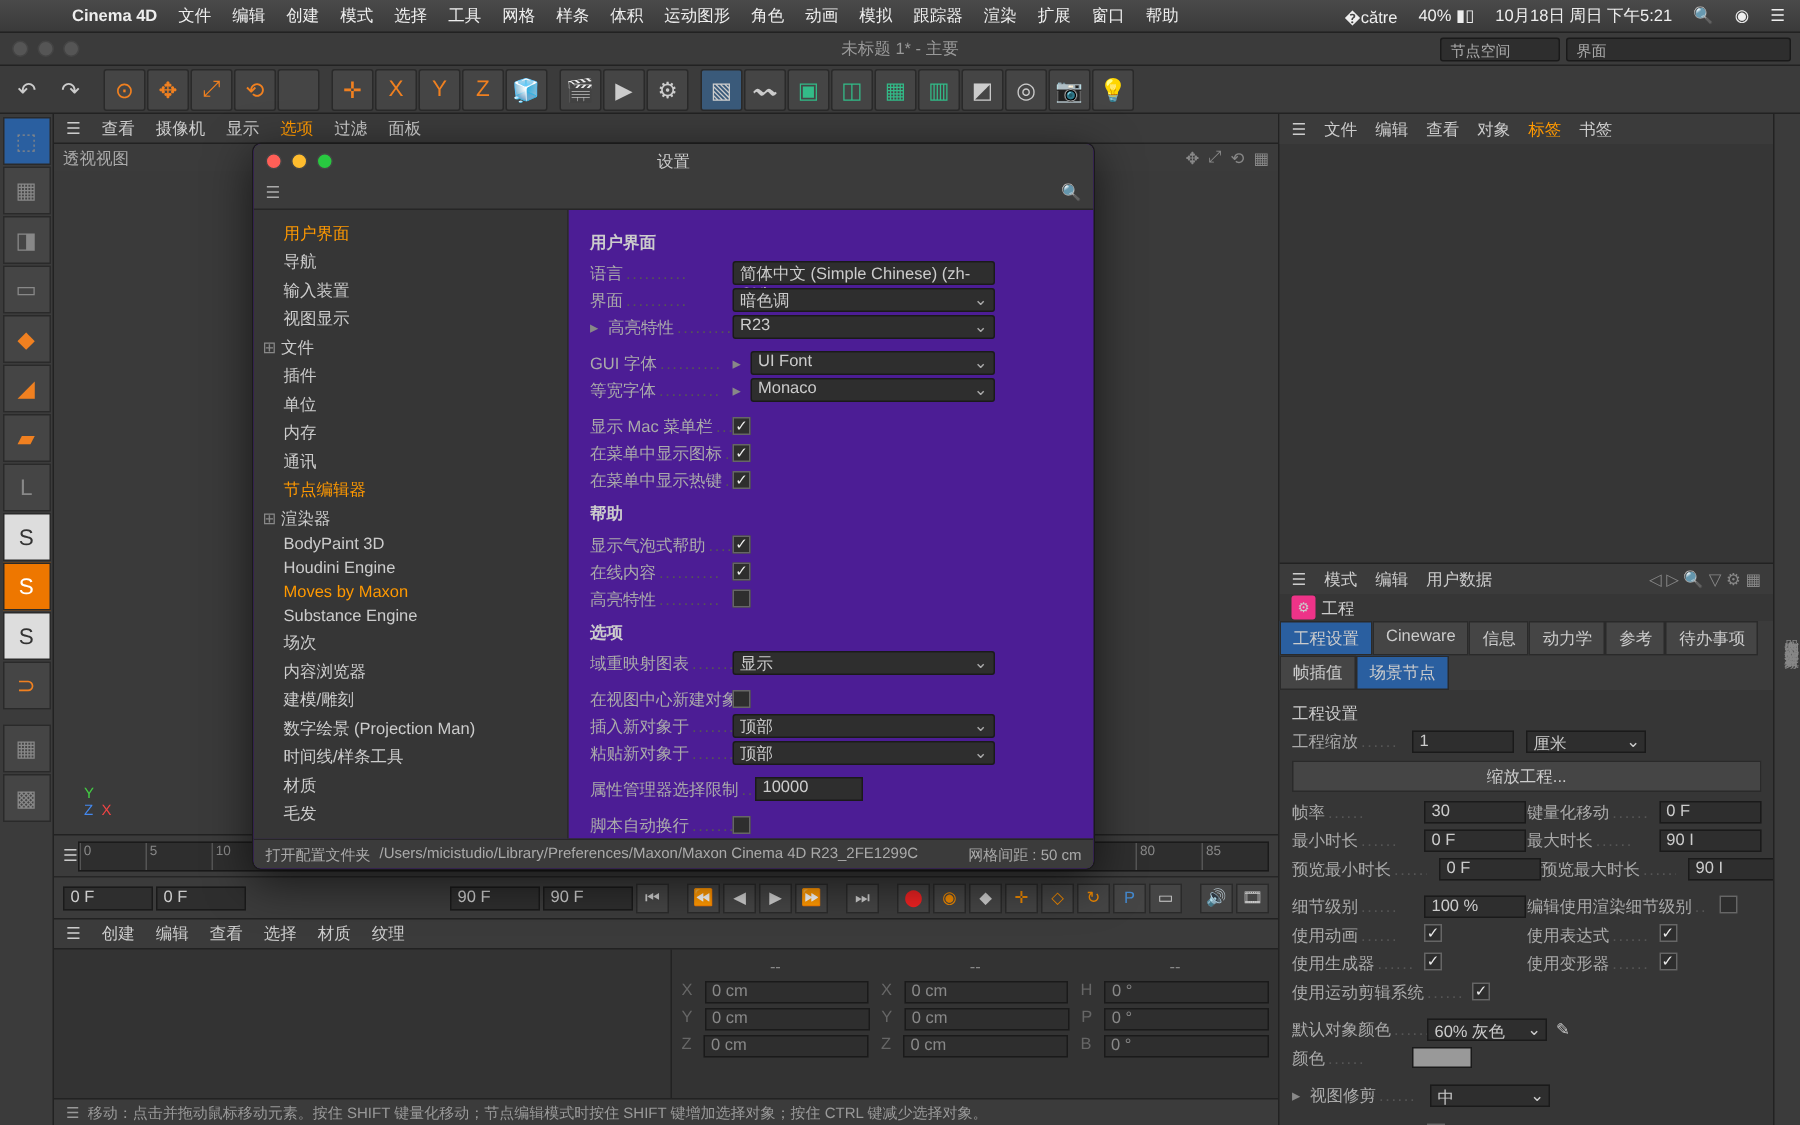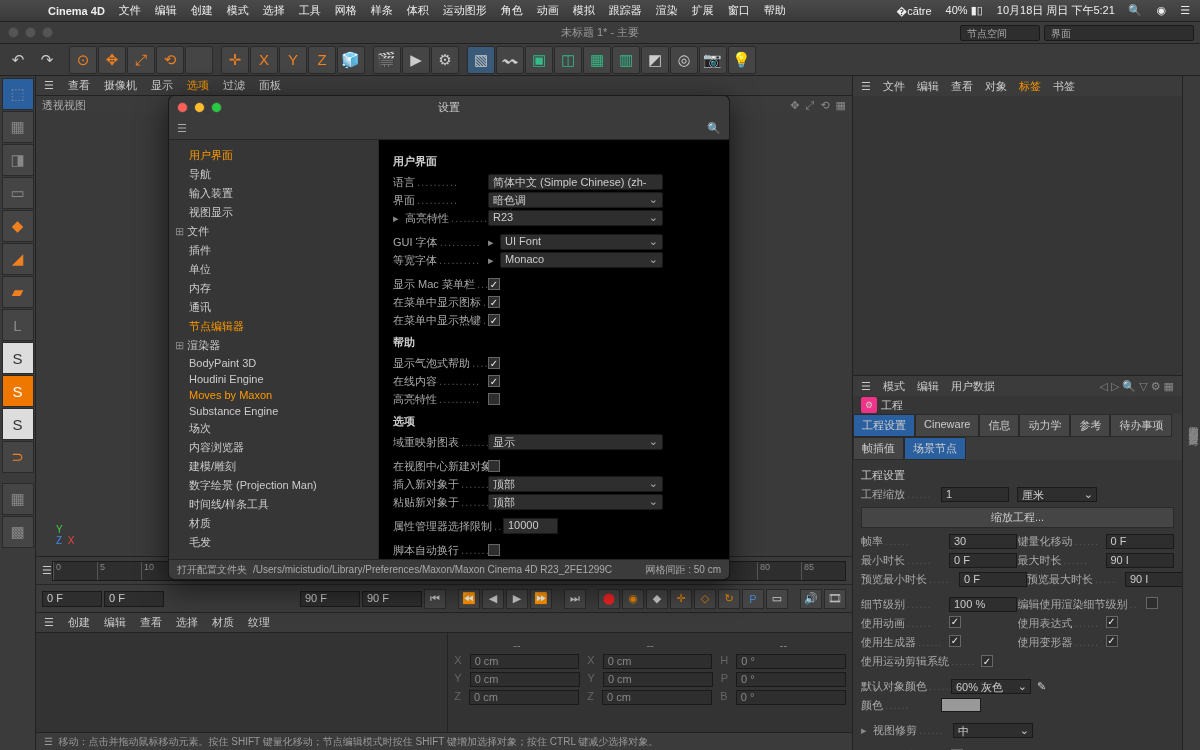--- a/index.html
+++ b/index.html
@@ -38,42 +38,42 @@
 .view-tabs span.on { color: #f90; }
 
 .viewport-wrap { flex: 1; background: #333; position: relative; }
 .vp-title { height: 18px; background: #3b3b3b; display:flex; align-items:center; justify-content:space-between; padding:0 6px; color:#aaa;}
 .vp-icons { display:flex; gap:6px; color:#888; }
 .viewport { position: absolute; top: 18px; left: 0; right: 0; bottom: 0; background: #3a3a3a; }
 .gizmo { position: absolute; left: 20px; bottom: 10px; font-size: 10px; }
 .gizmo .y { color: #4c4; } .gizmo .x { color: #e44; } .gizmo .z { color: #48e; }
 
 
-.settings-dlg { position: absolute; left: 168px; top: 95px; width: 562px; height: 485px; background: #000000; border: 1px solid #1a1a1a; border-radius: 6px; box-shadow: 0 8px 30px rgba(0,0,0,.6); overflow: hidden; z-index: 50; }
+.settings-dlg { position: absolute; left: 168px; top: 95px; width: 562px; height: 485px; background: #4c1d95; border: 1px solid #1a1a1a; border-radius: 6px; box-shadow: 0 8px 30px rgba(0,0,0,.6); overflow: hidden; z-index: 50; }
 .dlg-title { height: 22px; background: #3b3b3b; display: flex; align-items: center; justify-content: center; color: #ccc; position: relative; }
 .dlg-title .traffic { left: 8px; }
 .dlg-title .tl.r { background: #ff5f57; } .dlg-title .tl.y { background: #febc2e; } .dlg-title .tl.g { background: #28c840; }
 .dlg-sub { height: 22px; background: #3b3b3b; border-bottom: 1px solid #262626; display: flex; align-items: center; justify-content: space-between; padding: 0 8px; color: #aaa; }
 .dlg-body { display: flex; height: calc(100% - 64px); }
 .dlg-foot { height: 20px; background: #3b3b3b; display: flex; align-items: center; padding: 0 8px; color: #aaa; font-size: 10px; border-top: 1px solid #262626; gap: 6px; }
 .dlg-foot .r { margin-left: auto; }
 .dlg-tree { width: 210px; background: #363636; overflow: auto; padding: 6px 0; border-right: 1px solid #2a2a2a; }
 .dlg-tree .node { padding: 2px 10px 2px 20px; color: #ccc; white-space: nowrap; cursor: default; }
 .dlg-tree .node.sel { color: #f90; }
 .dlg-tree .node.grp::before { content: "⊞ "; color: #888; margin-left: -14px; }
 .dlg-form { flex: 1; padding: 8px 14px; overflow: auto; }
 .dlg-form .hd { color: #ccc; margin: 6px 0 4px; font-weight: bold; }
 .frow { display: flex; align-items: center; height: 18px; margin-bottom: 0px; }
 .frow .lbl { width: 95px; color: #aaa; white-space: nowrap; overflow: hidden; }
 .frow .lbl::after { content: " . . . . . . . . . ."; color: #555; letter-spacing: -1px; }
 .frow .arr { width: 12px; color: #888; }
 .fsel { flex: 1; background: #2e2e2e; border: 1px solid #1a1a1a; color: #ccc; height: 16px; font-size: 11px; padding: 0 4px; max-width: 175px; border-radius: 2px; position: relative; }
 .fsel::after { content: "⌄"; position: absolute; right: 4px; color: #aaa; }
 .fchk { width: 12px; height: 12px; border: 1px solid #666; background: #2e2e2e; display: inline-flex; align-items:center; justify-content:center; color:#eee; font-size:10px; }
-.fnum { width: 55px; background: #2e2e2e; border: 1px solid #1a1a1a; color: #ccc; height: 16px; font-size: 11px; padding: 0 4px; }
+.fnum { width: 72px; background: #2e2e2e; border: 1px solid #1a1a1a; color: #ccc; height: 16px; font-size: 11px; padding: 0 4px; }
 
 
 .timeline { height: 28px; background: #3b3b3b; border-top: 1px solid #222; display: flex; align-items: center; padding: 0 6px; position: relative; }
 .ruler { flex: 1; height: 20px; background: #2e2e2e; position: relative; border: 1px solid #1a1a1a; overflow: hidden; }
 .ruler .tick { position: absolute; top: 0; bottom: 0; border-left: 1px solid #555; color: #888; font-size: 9px; padding-left: 2px; }
 
 .playback { height: 28px; background: #3b3b3b; display: flex; align-items: center; padding: 0 6px; gap: 2px; border-top: 1px solid #262626; }
 .pbtn { width: 22px; height: 20px; background: #454545; border: 1px solid #2a2a2a; display:flex; align-items:center; justify-content:center; color:#ccc; font-size:11px; }
 .pfield { width: 60px; background: #2e2e2e; border: 1px solid #1a1a1a; height: 16px; color: #ccc; padding: 0 4px; font-size: 11px; }
 

